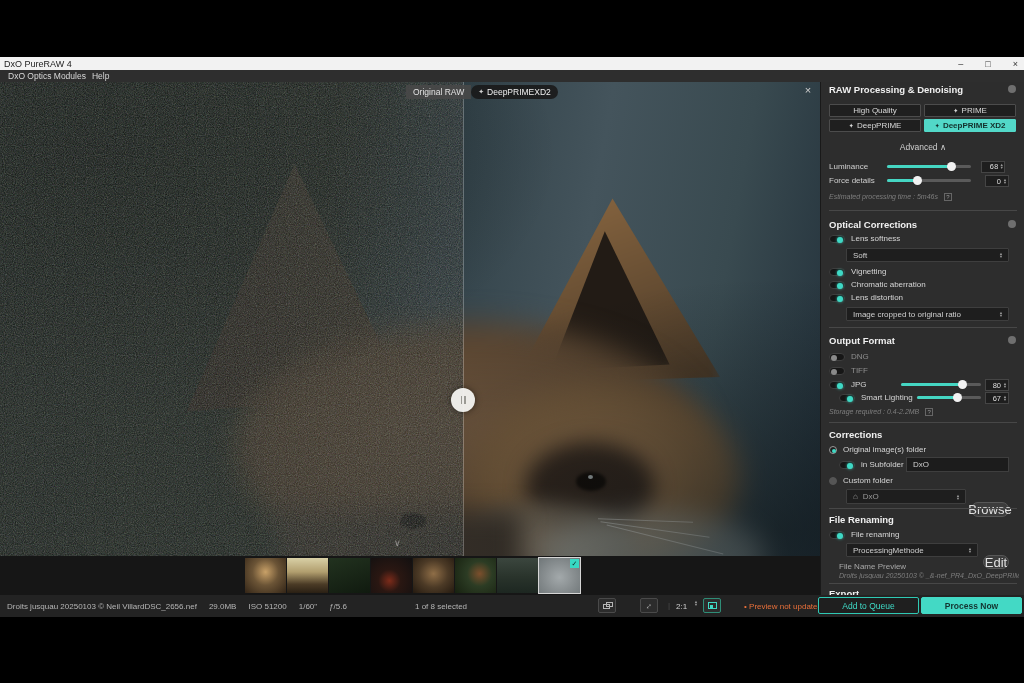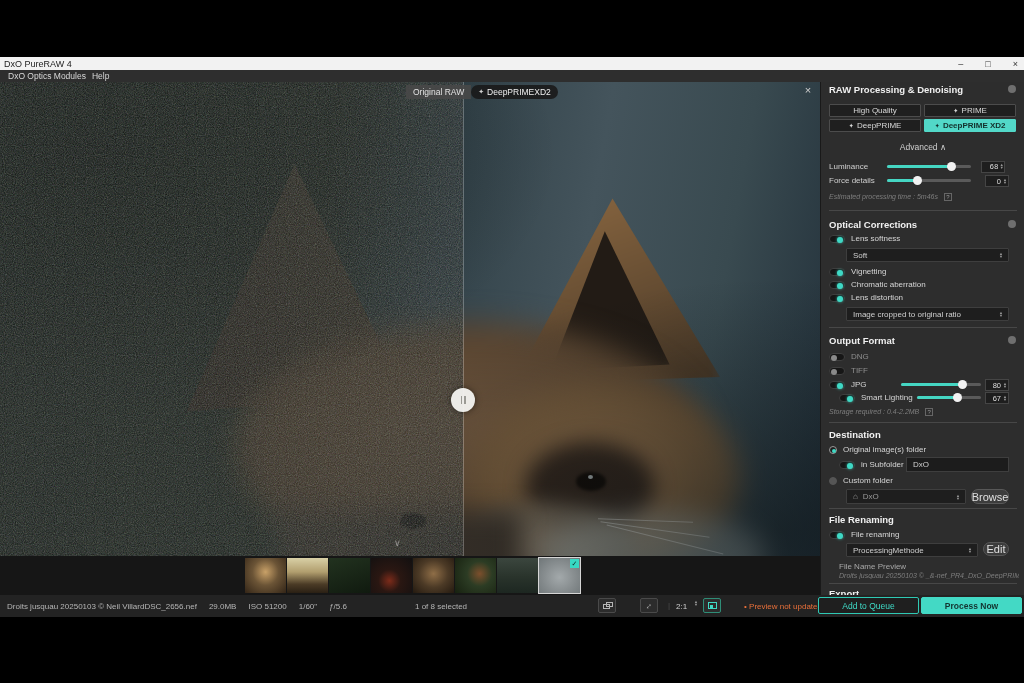--- a/index.html
+++ b/index.html
@@ -74,21 +74,21 @@
   .toggle.on .dot { right:1px; background:#3fd9c5; box-shadow:0 0 3px rgba(63,217,197,.8); }
   .toggle.off .dot { left:1px; background:#8a8a8a; }
   .t-label { position:absolute; font-size:8px; color:#d6d6d6; }
   .dropdown { position:absolute; height:14px; background:#1e1e1e; border:1px solid #3e3e3e; border-radius:1px; font-size:8px; color:#cfcfcf; display:flex; align-items:center; padding:0 4px 0 6px; }
   .dropdown .dd-text { flex:1; overflow:hidden; white-space:nowrap; }
   .radio { position:absolute; width:8px; height:8px; border-radius:50%; }
   .radio.sel { border:1px solid #9a9a9a; background:#1e1e1e; }
   .radio.sel i { display:block; width:4px; height:4px; border-radius:50%; background:#3fd9c5; margin:1.5px; }
   .radio.unsel { background:#555; border:1px solid #555; }
   .textinput { position:absolute; height:15px; background:#1c1c1c; border:1px solid #3e3e3e; color:#cfcfcf; font-size:8px; display:flex; align-items:center; padding-left:6px; }
-  .sbtn { position:absolute; height:15px; background:#3c3c3c; border:1px solid #585858; color:#e0e0e0; font-size:11px; display:flex; align-items:center; justify-content:center; border-radius:7px; }
+  .sbtn { position:absolute; height:15px; background:#3c3c3c; border:1px solid #585858; color:#e0e0e0; font-size:13px; display:flex; align-items:center; justify-content:center; border-radius:7px;margin-top:13px; }
 
   
   .statusbar { position:absolute; left:0; top:595px; width:1024px; height:22px; background:#232323; color:#b5b5b5; font-size:8px; }
   .status-left { position:absolute; left:7px; top:0; height:22px; display:flex; align-items:center; gap:12px; }
   .status-sel { position:absolute; left:415px; top:0; height:22px; display:flex; align-items:center; }
   .iconbox { position:absolute; top:3px; width:18px; height:15px; border:1px solid #4a4a4a; background:#2c2c2c; border-radius:2px; display:flex; align-items:center; justify-content:center; color:#b5b5b5; }
   .iconbox.green { border-color:#2f8d77; color:#3fd9c5; }
   .cmp-ico { position:relative; width:9px; height:7px; }
   .cmp-ico i { position:absolute; border:1px solid #b5b5b5; width:7px; height:5px; display:block; }
   .cmp-ico i:first-child { left:0; top:2px; background:#2c2c2c; }
@@ -304,21 +304,21 @@
           <span>▲</span>
           <span>▼</span>
         </span>
     </div>
     <div class="fineprint" style="top:326px;">
       <span>Storage required : 0.4-2.2MB</span>
       <span class="helpbox">?</span>
     </div>
     <div class="divider" style="top:340px;"></div>
 
-    <div class="sec-title" style="top:347px;">Destination</div>
+    <div class="sec-title" style="top:347px;">Corrections</div>
     <div class="radio sel" style="left:8px;top:364px;">
         <i></i>
       </div>
     <div class="t-label" style="left:22px;top:363px;">Original image(s) folder</div>
     <div class="toggle on" style="left:18px;top:379px;">
         <span class="dot"></span>
       </div>
     <div class="t-label" style="left:40px;top:378px;">in Subfolder</div>
     <div class="textinput" style="left:85px;top:375px;width:103px;">
       <span>DxO</span>

